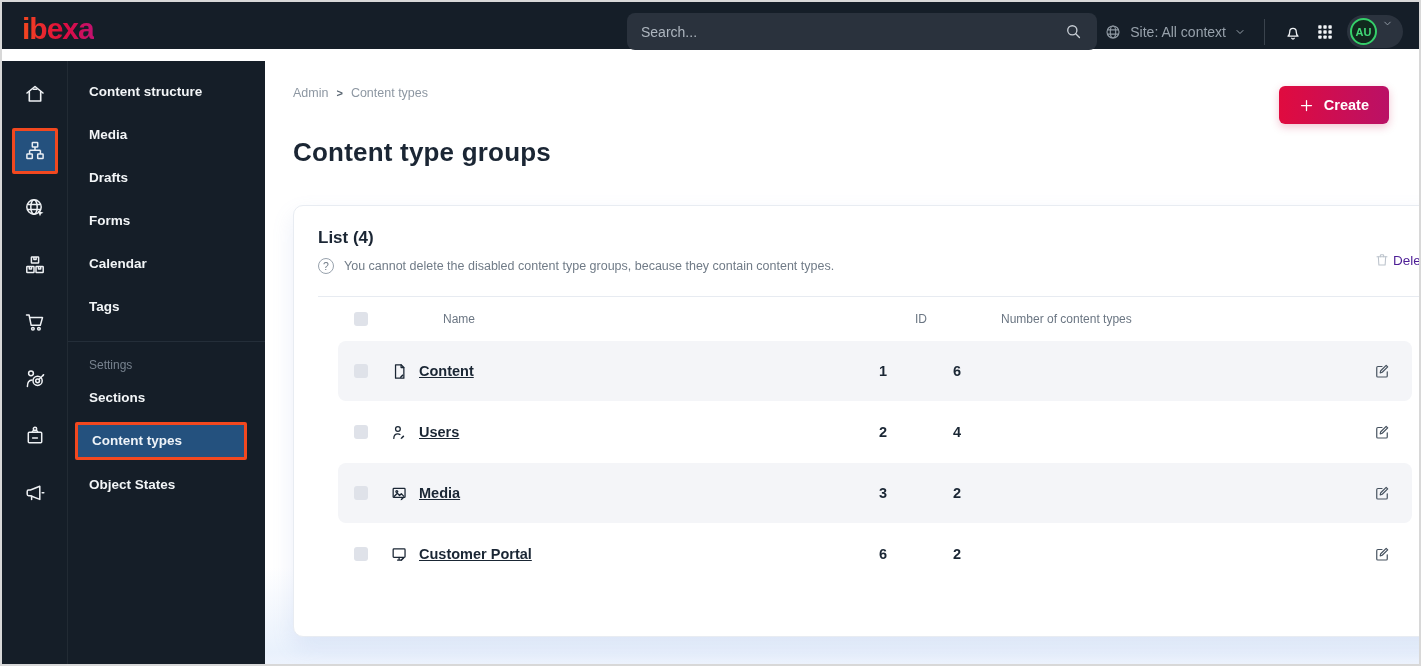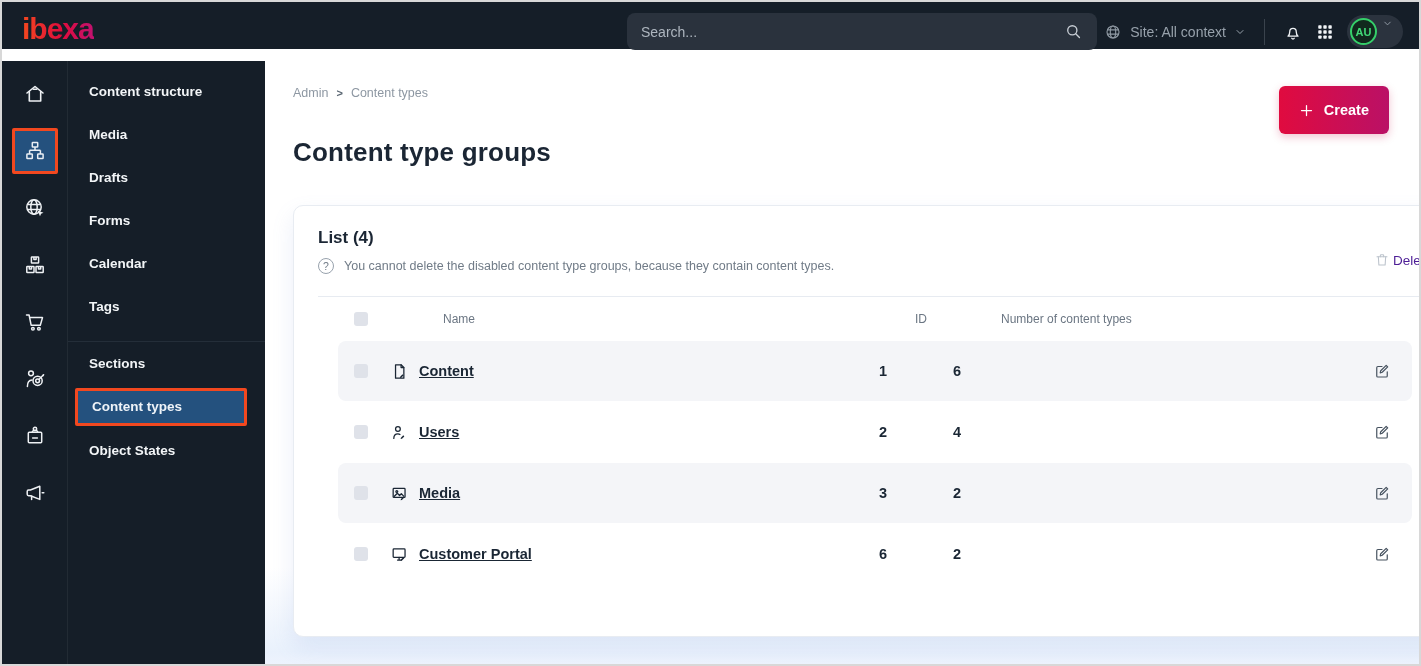--- a/index.html
+++ b/index.html
@@ -37,21 +37,21 @@
   .menu-section { margin-top:12px; padding-left:21px; color:#77828e; font-size:12px; height:22px; line-height:22px; }
   .menu-item-active { margin:3px 18px 3px 7px; height:38px; line-height:32px; background:#24517e; border:3px solid #f2481f;
             border-radius:2px; padding-left:14px; color:#eef3f8; font-size:13.5px; font-weight:600; cursor:pointer; }
 
   
   .main { position:absolute; left:263px; top:59px; right:0; bottom:0;
           background:linear-gradient(180deg,#ffffff 0%,#ffffff 84%,#e9f1fc 98%,#edf3fd 100%); }
   .breadcrumb { position:absolute; left:28px; top:25px; display:flex; align-items:center; gap:8px; font-size:12.5px; color:#8d97a2; }
   .breadcrumb .sep { color:#5a6672; font-weight:bold; font-size:11px; }
   .breadcrumb span { cursor:pointer; }
-  .create-btn { position:absolute; right:30px; top:25px; height:48px; padding:0 20px; border:none; border-radius:6px;
+  .create-btn { position:absolute; right:30px; top:25px; height:38px; padding:0 20px; border:none; border-radius:6px;
           background:linear-gradient(90deg,#e00b3f 0%,#ba1166 100%); color:#fff; font-size:14.5px; font-weight:bold;
           display:flex; align-items:center; gap:10px; cursor:pointer; font-family:inherit;
           box-shadow:0 3px 8px rgba(200,20,70,0.25); }
   .page-title { position:absolute; left:28px; top:76px; font-size:26px; font-weight:bold; color:#1b2634; letter-spacing:.2px; }
 
   
   .card { position:absolute; left:28px; top:144px; width:1164px; height:432px; background:#fff;
           border:1px solid #e8ecf2; border-radius:10px; box-shadow:0 10px 22px rgba(110,145,215,0.14); padding:22px 24px; }
   .card-title { font-size:17px; font-weight:bold; color:#1b2634; }
   .delete-btn { position:absolute; right:24px; top:46px; display:flex; align-items:center; gap:3px; color:#4c1d95; font-size:13.5px; cursor:default; }
@@ -209,20 +209,21 @@
   </div>
 
   <div class="menu">
     <div class="menu-item">Content structure</div>
     <div class="menu-item">Media</div>
     <div class="menu-item">Drafts</div>
     <div class="menu-item">Forms</div>
     <div class="menu-item">Calendar</div>
     <div class="menu-item">Tags</div>
     <div class="menu-divider"></div>
+    <div class="menu-section">Settings</div>
     <div class="menu-item">Sections</div>
     <div class="menu-item-active">Content types</div>
     <div class="menu-item">Object States</div>
   </div>
 
   <div class="main">
 
     <div class="breadcrumb">
       <span>Admin</span>
       <span class="sep">&gt;</span>

